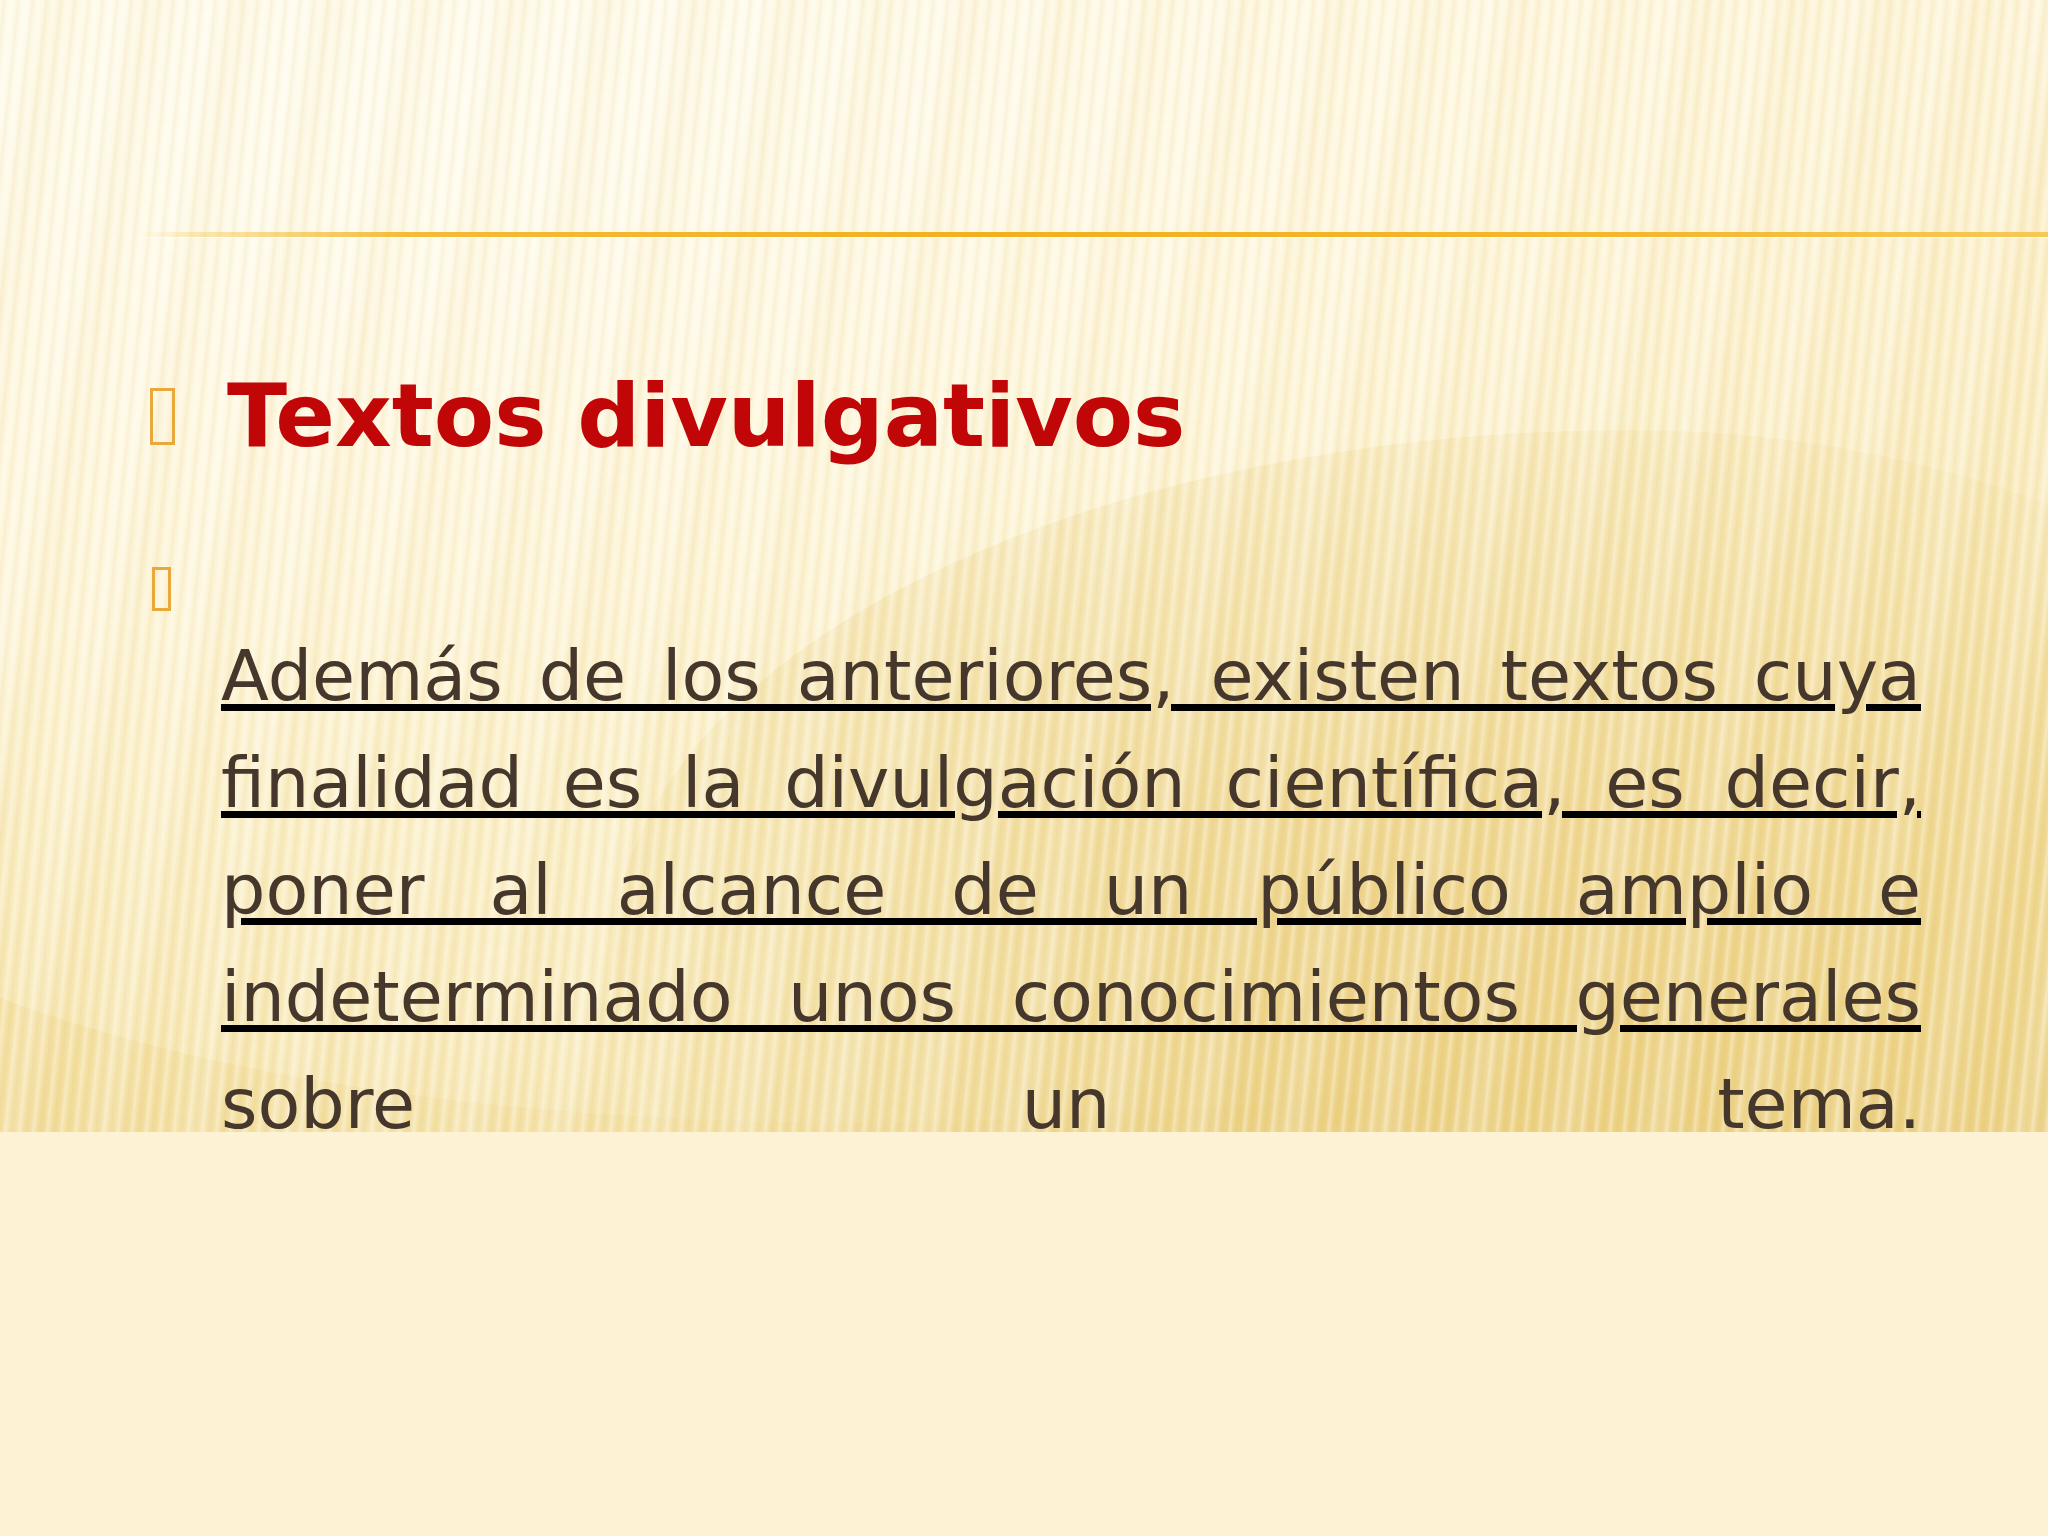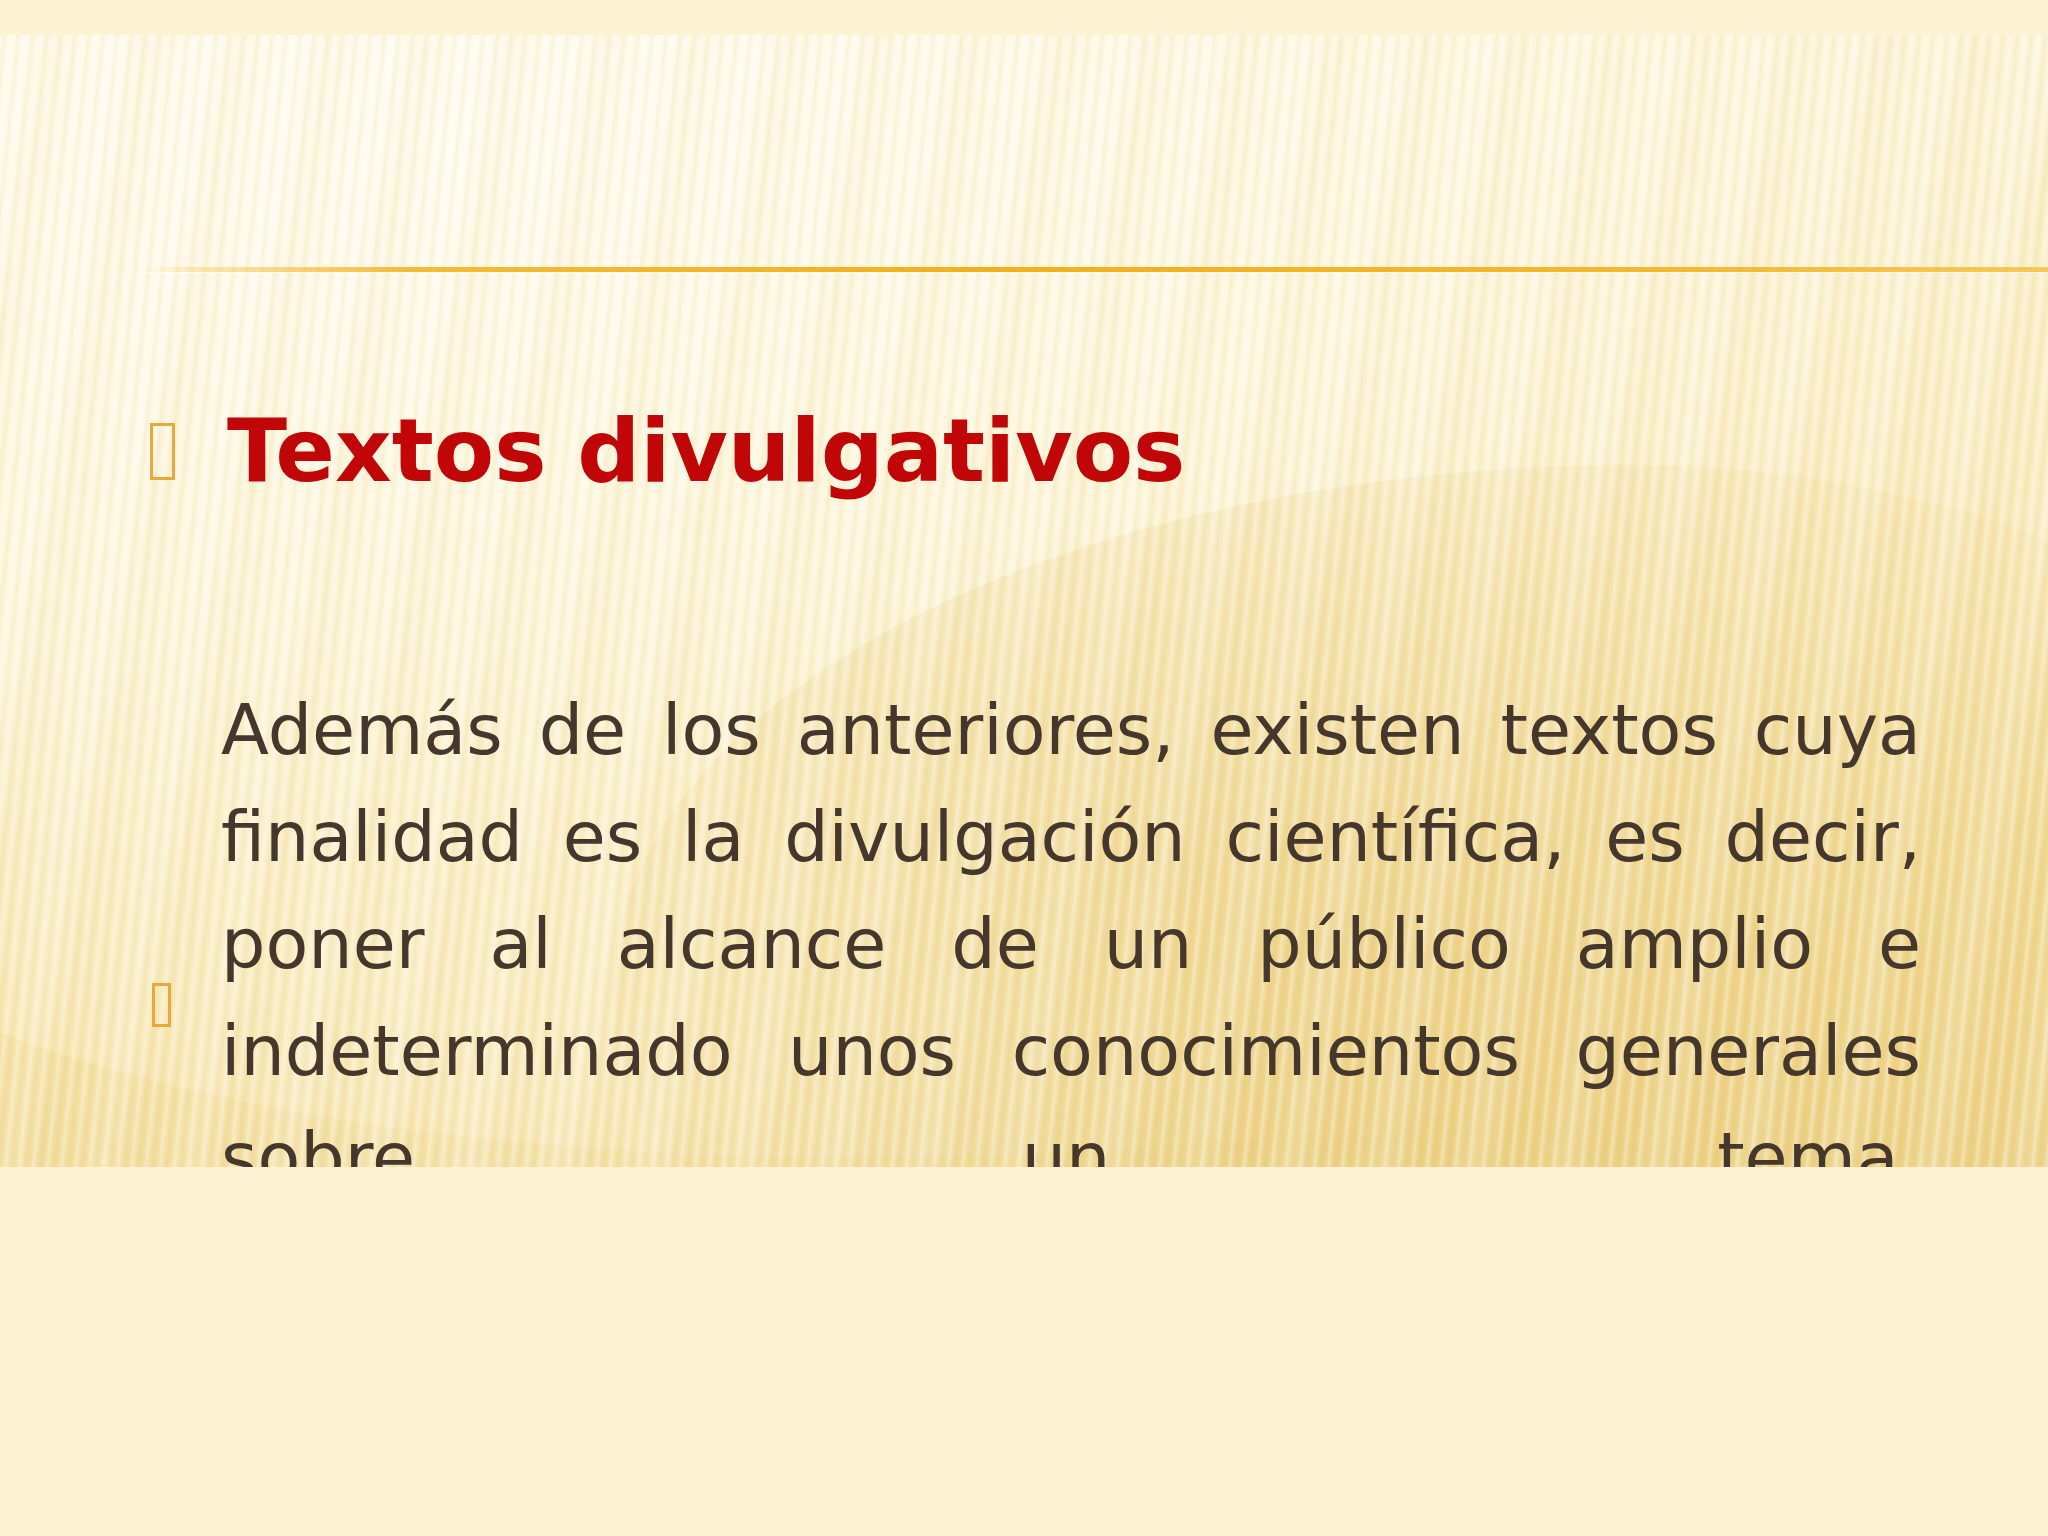--- a/index.html
+++ b/index.html
@@ -15,21 +15,20 @@
     font-family: "DejaVu Sans", sans-serif;
   }
 
   
   .slide {
     position: relative;
     width: 2048px;
     height: 1132px;
     overflow: hidden;
     background: #86efac;
-    margin-top: 35px;
   }
 
   
   .bg-base {
     position: absolute;
     inset: 0;
     background:
       linear-gradient(175deg,
         #fdf4d9 0%,
         #fcf2d2 14%,
@@ -176,24 +175,25 @@
     line-height: 1.0;
     color: #c00606;
     letter-spacing: 0px;
     white-space: nowrap;
   }
 
   
   .body-row {
     position: absolute;
     left: 152px;
-    top: 572px;
+    top: 553px;
     width: 1848px;
     display: flex;
-    align-items: center;
+    align-items: flex-start;
+    text-decoration: underline;
   }
 
   .bullet-body {
     width: 19px;
     height: 44px;
     margin-top: 14px;
     margin-right: 50px;
     border-width: 3px;
   }
 

